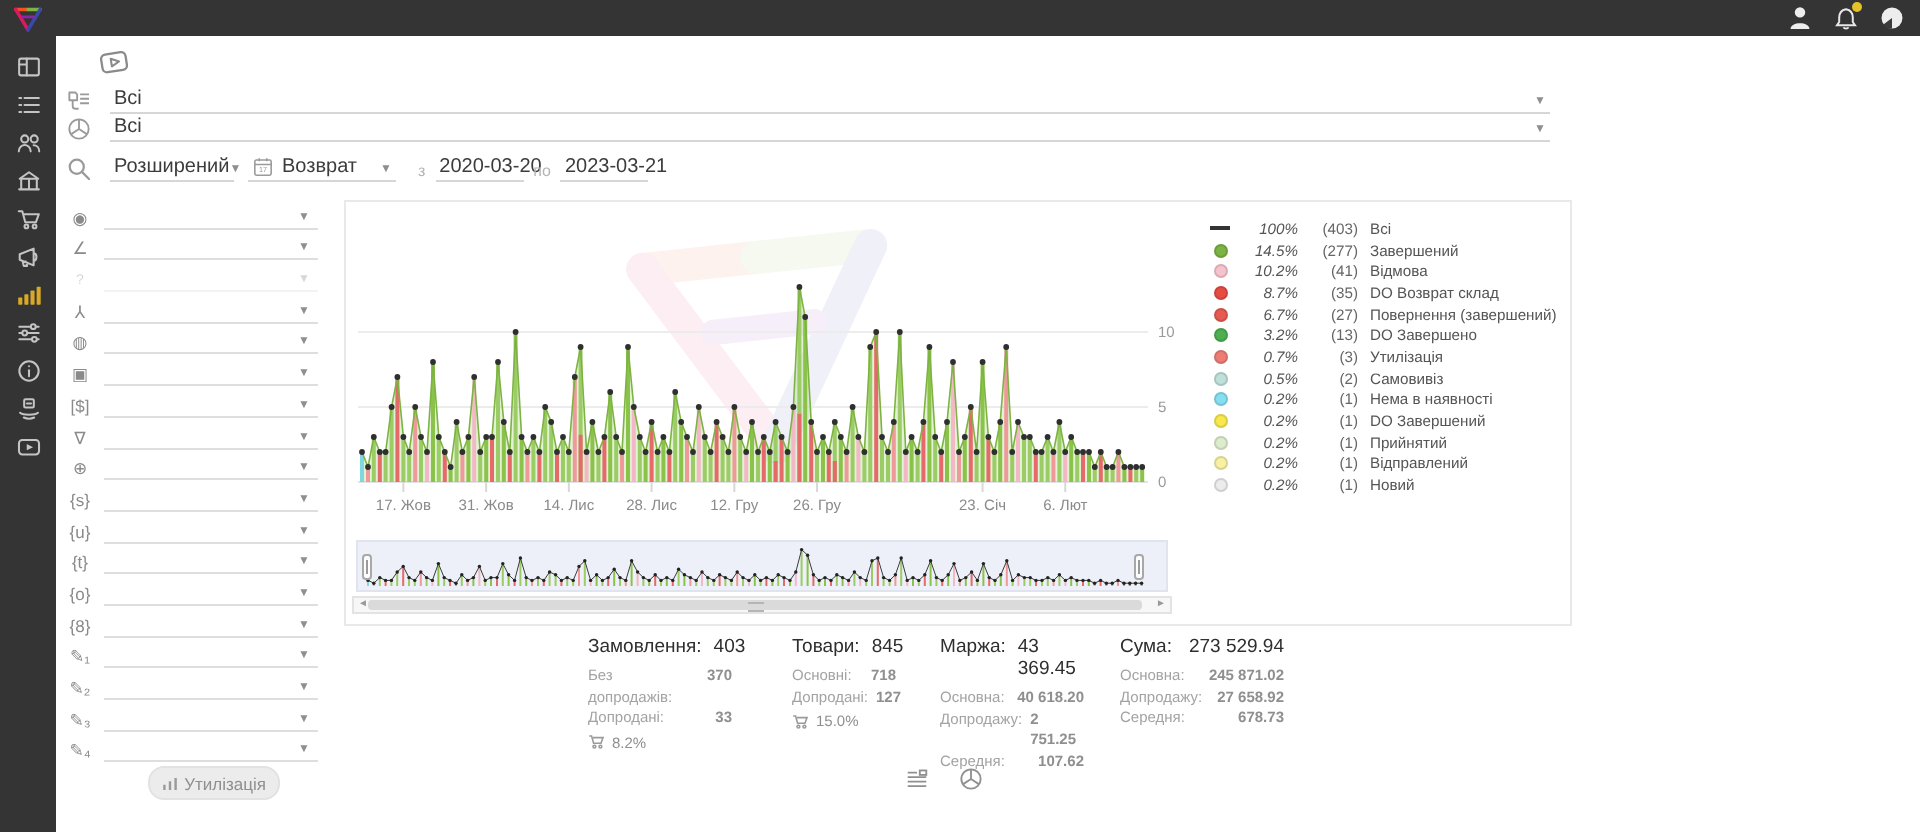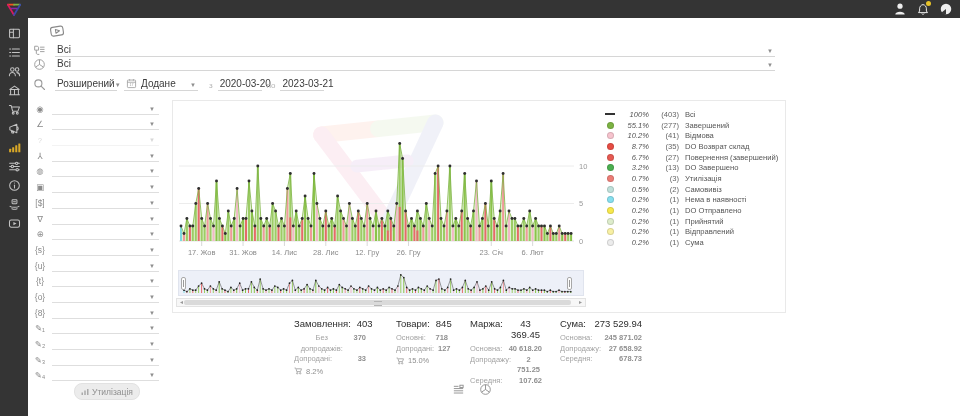--- a/index.html
+++ b/index.html
@@ -54,21 +54,21 @@
   #navigator{position:absolute;left:178px;top:270px;width:406px;height:26px;background:#edf0f8;border:1px solid #e0e4ee;box-sizing:border-box;}
   .nhandle{position:absolute;top:6px;width:5px;height:13px;background:#fdfdfd;border:1px solid #a8a8a8;border-radius:2px;box-sizing:border-box;cursor:ew-resize;}
   .nhandle i{display:block;width:1px;height:7px;background:#9a9a9a;margin:2px auto;}
   #hscroll{position:absolute;left:176px;top:298px;width:410px;height:9px;background:#f7f7f7;border:1px solid #e3e3e3;box-sizing:border-box;}
   .sarr{position:absolute;top:0;font-size:5px;color:#9a9a9a;line-height:7px;cursor:pointer;}
   #thumb{position:absolute;left:7px;top:1px;width:387px;height:5px;background:#dadada;border-radius:2px;cursor:grab;}
   #thumb i{display:block;width:8px;height:3px;margin:1px auto;border-top:1px solid #b5b5b5;border-bottom:1px solid #b5b5b5;}
 
   
   #stats{position:absolute;left:294px;top:318px;width:352px;height:58px;}
-  .scol{position:absolute;top:0;text-align:center;}
+  .scol{position:absolute;top:0;}
   .stitle{display:flex;justify-content:space-between;font-size:9.5px;color:#2e2e2e;margin-bottom:4px;gap:6px;}
   .srow{display:flex;justify-content:space-between;font-size:7.5px;color:#a3a3a3;line-height:10.5px;gap:4px;}
   .srow b{font-weight:bold;color:#8f8f8f;}
   .sbadge{display:flex;align-items:center;gap:3px;font-size:7.5px;color:#8f8f8f;margin-top:2px;}
 
   .fico-btn{position:absolute;width:13px;height:13px;cursor:pointer;}
   svg{display:block;}
 </style>
 </head>
 <body>
@@ -232,21 +232,21 @@
     </div>
     <div class="mini-field" style="width:70px;margin-right:6px">
       <span style="display:flex;align-items:center;gap:4px">
         <span>
           <svg width="11" height="11" viewBox="0 0 14 14" fill="none" stroke="#9a9a9a" stroke-width="1">
               <rect x="1.8" y="2.6" width="10.4" height="9.6" rx="1"></rect>
               <path d="M1.8,5.4 H12.2 M4.6,1.4 V3.4 M9.4,1.4 V3.4"></path>
               <text x="7" y="10.2" font-size="4.6" text-anchor="middle" fill="#9a9a9a" stroke="none">17</text>
             </svg>
         </span>
-        <span class="mf-txt">Додане</span>
+        <span class="mf-txt">Возврат</span>
       </span>
       <span class="arr">▼</span>
     </div>
     <span class="lbl-sm">з</span>
     <div class="mini-field" style="width:40px">
       <span class="mf-txt">2020-03-20</span>
     </div>
     <span class="lbl-sm">по</span>
     <div class="mini-field" style="width:40px">
       <span class="mf-txt">2023-03-21</span>
@@ -671,32 +671,32 @@
         <line x1="316.27500000000003" y1="138" x2="316.27500000000003" y2="143" stroke="#d8d8d8" stroke-width="1"></line>
         <text x="316.27500000000003" y="152" text-anchor="middle" font-size="7.5" fill="#8a8a8a" font-family="Liberation Sans, DejaVu Sans, sans-serif">23. Січ</text>
         <line x1="357.645" y1="138" x2="357.645" y2="143" stroke="#d8d8d8" stroke-width="1"></line>
         <text x="357.645" y="152" text-anchor="middle" font-size="7.5" fill="#8a8a8a" font-family="Liberation Sans, DejaVu Sans, sans-serif">6. Лют</text>
         <text x="404" y="140.5" text-anchor="start" font-size="7.5" fill="#9a9a9a" font-family="Liberation Sans, DejaVu Sans, sans-serif">0</text>
         <text x="404" y="103" text-anchor="start" font-size="7.5" fill="#9a9a9a" font-family="Liberation Sans, DejaVu Sans, sans-serif">5</text>
         <text x="404" y="65.5" text-anchor="start" font-size="7.5" fill="#9a9a9a" font-family="Liberation Sans, DejaVu Sans, sans-serif">10</text>
       </svg>
     <div id="legend">
         <div class="lgrow"><span class="sw line" style="background: rgb(51, 51, 51);"></span><span class="pct">100%</span><span class="cnt">(403)</span><span class="lab">Всі</span></div>
-        <div class="lgrow"><span class="sw" style="background: rgb(124, 179, 66);"></span><span class="pct">55.1%</span><span class="cnt">(277)</span><span class="lab">Завершений</span></div>
+        <div class="lgrow"><span class="sw" style="background: rgb(124, 179, 66);"></span><span class="pct">14.5%</span><span class="cnt">(277)</span><span class="lab">Завершений</span></div>
         <div class="lgrow"><span class="sw" style="background: rgb(246, 195, 205);"></span><span class="pct">10.2%</span><span class="cnt">(41)</span><span class="lab">Відмова</span></div>
         <div class="lgrow"><span class="sw" style="background: rgb(230, 76, 67);"></span><span class="pct">8.7%</span><span class="cnt">(35)</span><span class="lab">DO Возврат склад</span></div>
         <div class="lgrow"><span class="sw" style="background: rgb(230, 90, 82);"></span><span class="pct">6.7%</span><span class="cnt">(27)</span><span class="lab">Повернення (завершений)</span></div>
         <div class="lgrow"><span class="sw" style="background: rgb(76, 175, 80);"></span><span class="pct">3.2%</span><span class="cnt">(13)</span><span class="lab">DO Завершено</span></div>
         <div class="lgrow"><span class="sw" style="background: rgb(236, 125, 118);"></span><span class="pct">0.7%</span><span class="cnt">(3)</span><span class="lab">Утилізація</span></div>
         <div class="lgrow"><span class="sw" style="background: rgb(191, 224, 218);"></span><span class="pct">0.5%</span><span class="cnt">(2)</span><span class="lab">Самовивіз</span></div>
         <div class="lgrow"><span class="sw" style="background: rgb(134, 223, 238);"></span><span class="pct">0.2%</span><span class="cnt">(1)</span><span class="lab">Нема в наявності</span></div>
-        <div class="lgrow"><span class="sw" style="background: rgb(247, 232, 76);"></span><span class="pct">0.2%</span><span class="cnt">(1)</span><span class="lab">DO Отправлено</span></div>
+        <div class="lgrow"><span class="sw" style="background: rgb(247, 232, 76);"></span><span class="pct">0.2%</span><span class="cnt">(1)</span><span class="lab">DO Завершений</span></div>
         <div class="lgrow"><span class="sw" style="background: rgb(221, 236, 203);"></span><span class="pct">0.2%</span><span class="cnt">(1)</span><span class="lab">Прийнятий</span></div>
         <div class="lgrow"><span class="sw" style="background: rgb(248, 240, 163);"></span><span class="pct">0.2%</span><span class="cnt">(1)</span><span class="lab">Відправлений</span></div>
-        <div class="lgrow"><span class="sw" style="background: rgb(236, 236, 236);"></span><span class="pct">0.2%</span><span class="cnt">(1)</span><span class="lab">Сума</span></div>
+        <div class="lgrow"><span class="sw" style="background: rgb(236, 236, 236);"></span><span class="pct">0.2%</span><span class="cnt">(1)</span><span class="lab">Новий</span></div>
       </div>
   </div>
 
   <div id="navigator">
     <svg id="navChart" width="404" height="24" viewBox="0 0 404 24">
         <rect x="4.5" y="19.2" width="1" height="2.8" fill="#7fd8e0"></rect>
         <rect x="7.4" y="20.6" width="1" height="1.4" fill="#ef9a9a"></rect>
         <rect x="10.4" y="17.8" width="1" height="4.2" fill="#9ccc65"></rect>
         <rect x="13.3" y="19.2" width="1" height="2.8" fill="#e56a6a"></rect>
         <rect x="16.2" y="19.2" width="1" height="2.8" fill="#9ccc65"></rect>

